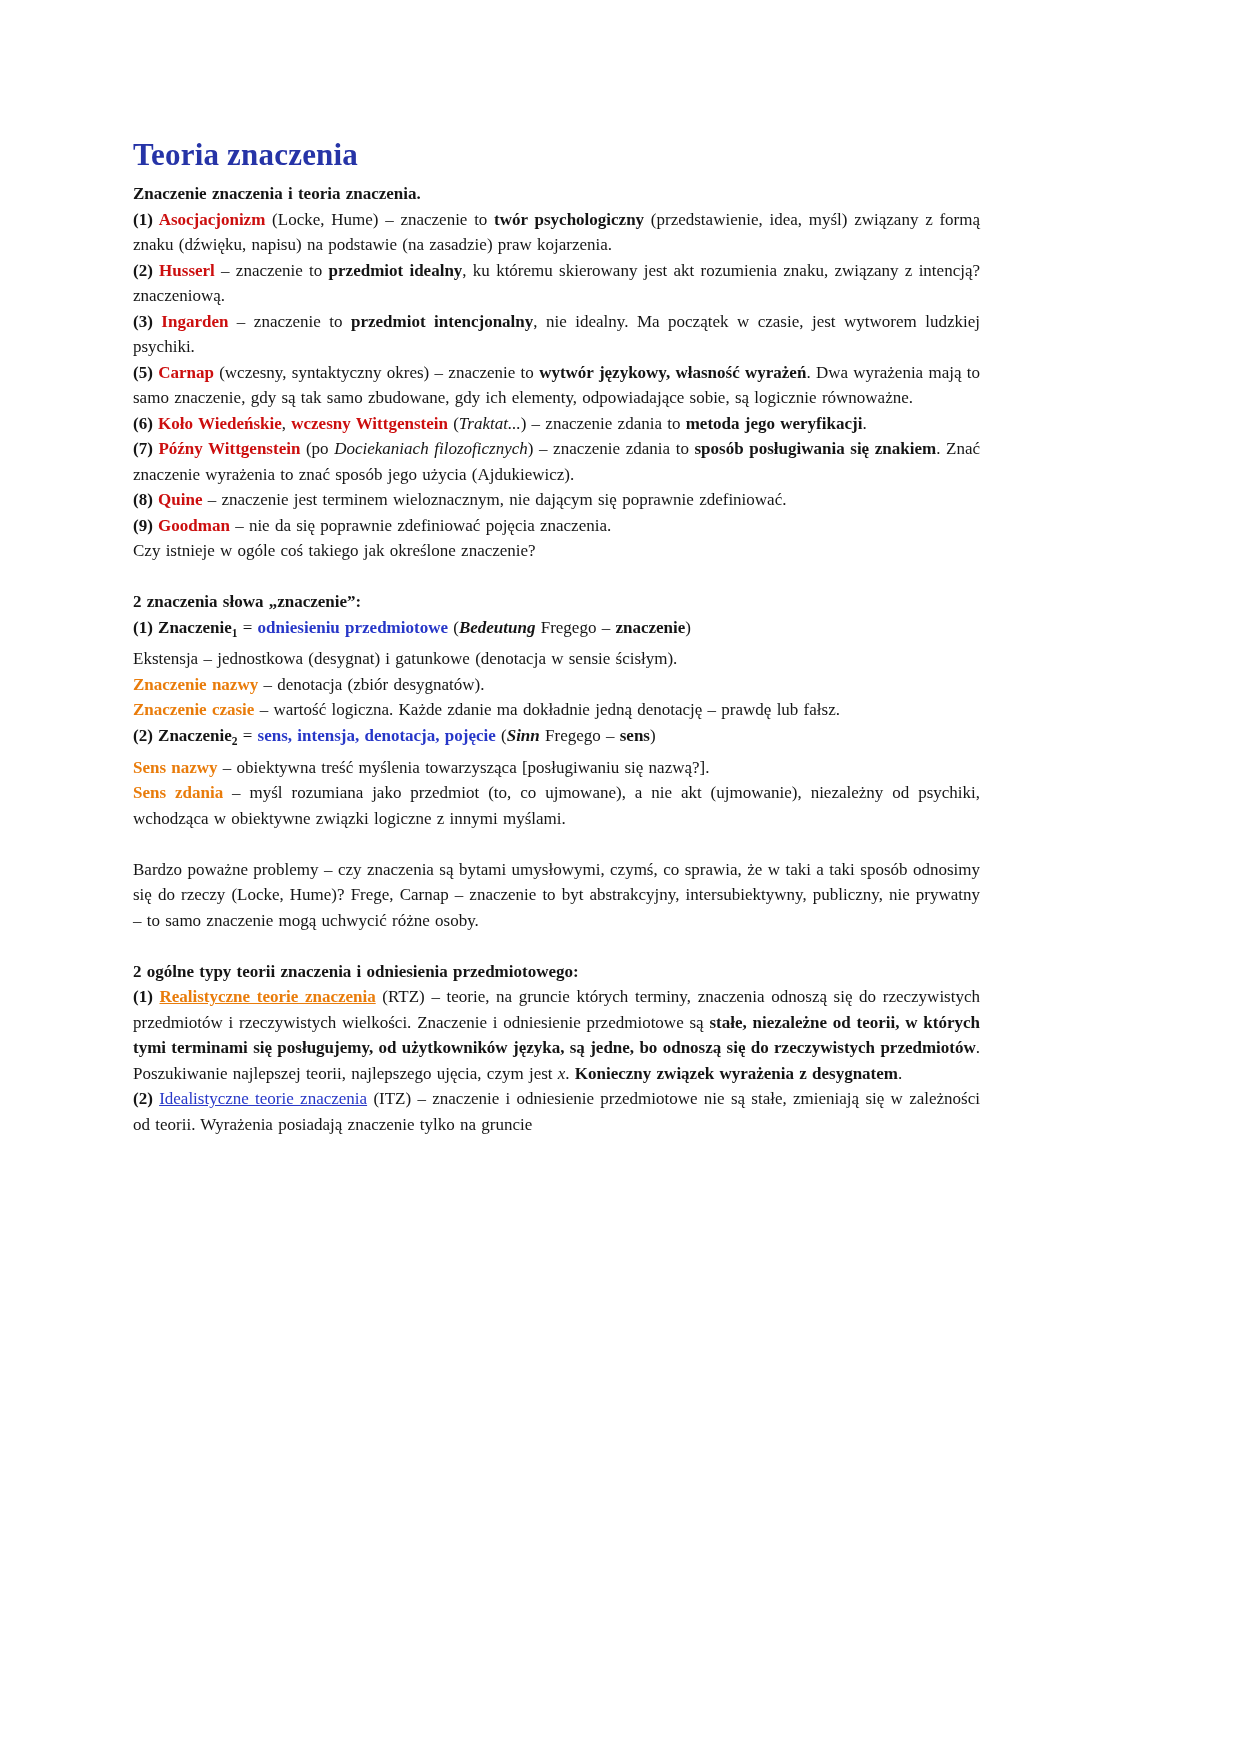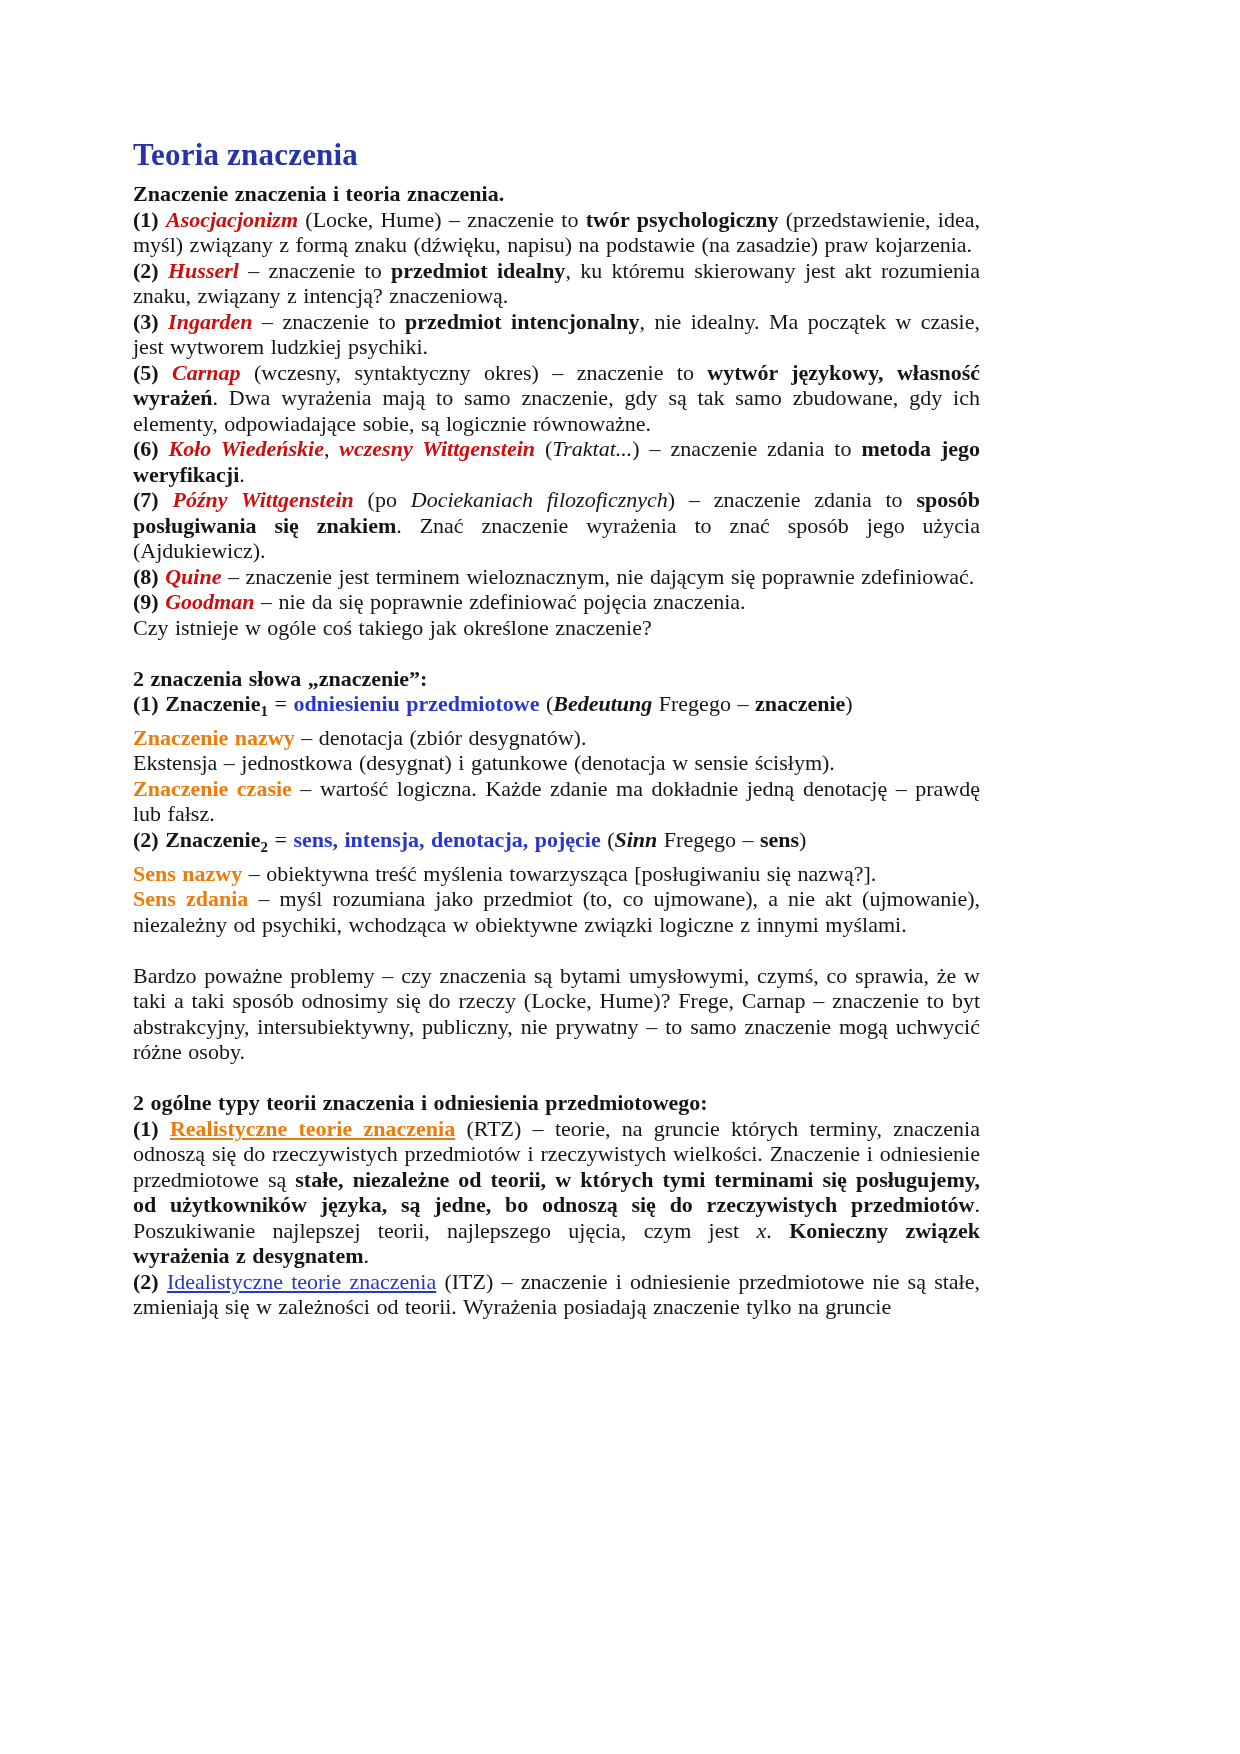--- a/index.html
+++ b/index.html
@@ -19,33 +19,33 @@
   }
   .doc-title {
     font-size: 31px;
     line-height: 38px;
     font-weight: bold;
     color: var(--title-blue, #2634a7);
     margin-bottom: 7px;
     letter-spacing: 0.2px;
   }
   #paragraphs p.para {
-    font-size: 22px;
+    font-size: 17px;
     line-height: 25.5px;
     text-align: justify;
     word-spacing: 1px;
   }
   #paragraphs p.blank {
     height: 25.5px;
   }
   .run-n  { }
   .run-b  { font-weight: bold; }
   .run-i  { font-style: italic; }
   .run-bi { font-weight: bold; font-style: italic; }
-  .run-rb { font-weight: bold; color: var(--term-red, #cc0e0e); font-style: italic; }
+  .run-rb { font-weight: bold; color: var(--term-red, #cc0e0e); }
   .run-ob { font-weight: bold; color: var(--term-orange, #e97c0b); }
   .run-bb { font-weight: bold; color: var(--term-blue, #2737c8); }
   .run-obu { font-weight: bold; color: var(--term-orange, #e97c0b); text-decoration: underline; }
   .run-bbu { font-weight: normal; color: var(--term-blue, #2737c8); text-decoration: underline; }
   .run-bsub { font-weight: bold; vertical-align: sub; font-size: 68%; }
 </style>
 </head>
 <body>
 
 <div class="page">
@@ -58,22 +58,22 @@
         <p class="para"><span class="run-b">(3) </span><span class="run-rb">Ingarden</span><span class="run-n"> – znaczenie to </span><span class="run-b">przedmiot intencjonalny</span><span class="run-n">, nie idealny. Ma początek w czasie, jest wytworem ludzkiej psychiki.</span></p>
         <p class="para"><span class="run-b">(5) </span><span class="run-rb">Carnap</span><span class="run-n"> (wczesny, syntaktyczny okres) – znaczenie to </span><span class="run-b">wytwór językowy, własność wyrażeń</span><span class="run-n">. Dwa wyrażenia mają to samo znaczenie, gdy są tak samo zbudowane, gdy ich elementy, odpowiadające sobie, są logicznie równoważne.</span></p>
         <p class="para"><span class="run-b">(6) </span><span class="run-rb">Koło Wiedeńskie</span><span class="run-n">, </span><span class="run-rb">wczesny Wittgenstein</span><span class="run-n"> (</span><span class="run-i">Traktat...</span><span class="run-n">) – znaczenie zdania to </span><span class="run-b">metoda jego weryfikacji</span><span class="run-n">.</span></p>
         <p class="para"><span class="run-b">(7) </span><span class="run-rb">Późny Wittgenstein</span><span class="run-n"> (po </span><span class="run-i">Dociekaniach filozoficznych</span><span class="run-n">) – znaczenie zdania to </span><span class="run-b">sposób posługiwania się znakiem</span><span class="run-n">. Znać znaczenie wyrażenia to znać sposób jego użycia (Ajdukiewicz).</span></p>
         <p class="para"><span class="run-b">(8) </span><span class="run-rb">Quine</span><span class="run-n"> – znaczenie jest terminem wieloznacznym, nie dającym się poprawnie zdefiniować.</span></p>
         <p class="para"><span class="run-b">(9) </span><span class="run-rb">Goodman</span><span class="run-n"> – nie da się poprawnie zdefiniować pojęcia znaczenia.</span></p>
         <p class="para"><span class="run-n">Czy istnieje w ogóle coś takiego jak określone znaczenie?</span></p>
         <p class="para blank"></p>
         <p class="para"><span class="run-b">2 znaczenia słowa „znaczenie”:</span></p>
         <p class="para"><span class="run-b">(1) Znaczenie</span><span class="run-bsub">1</span><span class="run-n"> = </span><span class="run-bb">odniesieniu przedmiotowe</span><span class="run-n"> (</span><span class="run-bi">Bedeutung</span><span class="run-n"> Fregego – </span><span class="run-b">znaczenie</span><span class="run-n">)</span></p>
+        <p class="para"><span class="run-n">Ekstensja – jednostkowa (desygnat) i gatunkowe (denotacja w sensie ścisłym).</span></p>
         <p class="para"><span class="run-ob">Znaczenie nazwy</span><span class="run-n"> – denotacja (zbiór desygnatów).</span></p>
-        <p class="para"><span class="run-n">Ekstensja – jednostkowa (desygnat) i gatunkowe (denotacja w sensie ścisłym).</span></p>
         <p class="para"><span class="run-ob">Znaczenie czasie</span><span class="run-n"> – wartość logiczna. Każde zdanie ma dokładnie jedną denotację – prawdę lub fałsz.</span></p>
         <p class="para"><span class="run-b">(2) Znaczenie</span><span class="run-bsub">2</span><span class="run-n"> = </span><span class="run-bb">sens, intensja, denotacja, pojęcie</span><span class="run-n"> (</span><span class="run-bi">Sinn</span><span class="run-n"> Fregego – </span><span class="run-b">sens</span><span class="run-n">)</span></p>
         <p class="para"><span class="run-ob">Sens nazwy</span><span class="run-n"> – obiektywna treść myślenia towarzysząca [posługiwaniu się nazwą?].</span></p>
         <p class="para"><span class="run-ob">Sens zdania</span><span class="run-n"> – myśl rozumiana jako przedmiot (to, co ujmowane), a nie akt (ujmowanie), niezależny od psychiki, wchodząca w obiektywne związki logiczne z innymi myślami.</span></p>
         <p class="para blank"></p>
         <p class="para"><span class="run-n">Bardzo poważne problemy – czy znaczenia są bytami umysłowymi, czymś, co sprawia, że w taki a taki sposób odnosimy się do rzeczy (Locke, Hume)? Frege, Carnap – znaczenie to byt abstrakcyjny, intersubiektywny, publiczny, nie prywatny – to samo znaczenie mogą uchwycić różne osoby.</span></p>
         <p class="para blank"></p>
         <p class="para"><span class="run-b">2 ogólne typy teorii znaczenia i odniesienia przedmiotowego:</span></p>
         <p class="para"><span class="run-b">(1) </span><span class="run-obu">Realistyczne teorie znaczenia</span><span class="run-n"> (RTZ) – teorie, na gruncie których terminy, znaczenia odnoszą się do rzeczywistych przedmiotów i rzeczywistych wielkości. Znaczenie i odniesienie przedmiotowe są </span><span class="run-b">stałe, niezależne od teorii, w których tymi terminami się posługujemy, od użytkowników języka, są jedne, bo odnoszą się do rzeczywistych przedmiotów</span><span class="run-n">. Poszukiwanie najlepszej teorii, najlepszego ujęcia, czym jest </span><span class="run-i">x</span><span class="run-n">. </span><span class="run-b">Konieczny związek wyrażenia z desygnatem</span><span class="run-n">.</span></p>
         <p class="para"><span class="run-b">(2) </span><span class="run-bbu">Idealistyczne teorie znaczenia</span><span class="run-n"> (ITZ) – znaczenie i odniesienie przedmiotowe nie są stałe, zmieniają się w zależności od teorii. Wyrażenia posiadają znaczenie tylko na gruncie</span></p>

